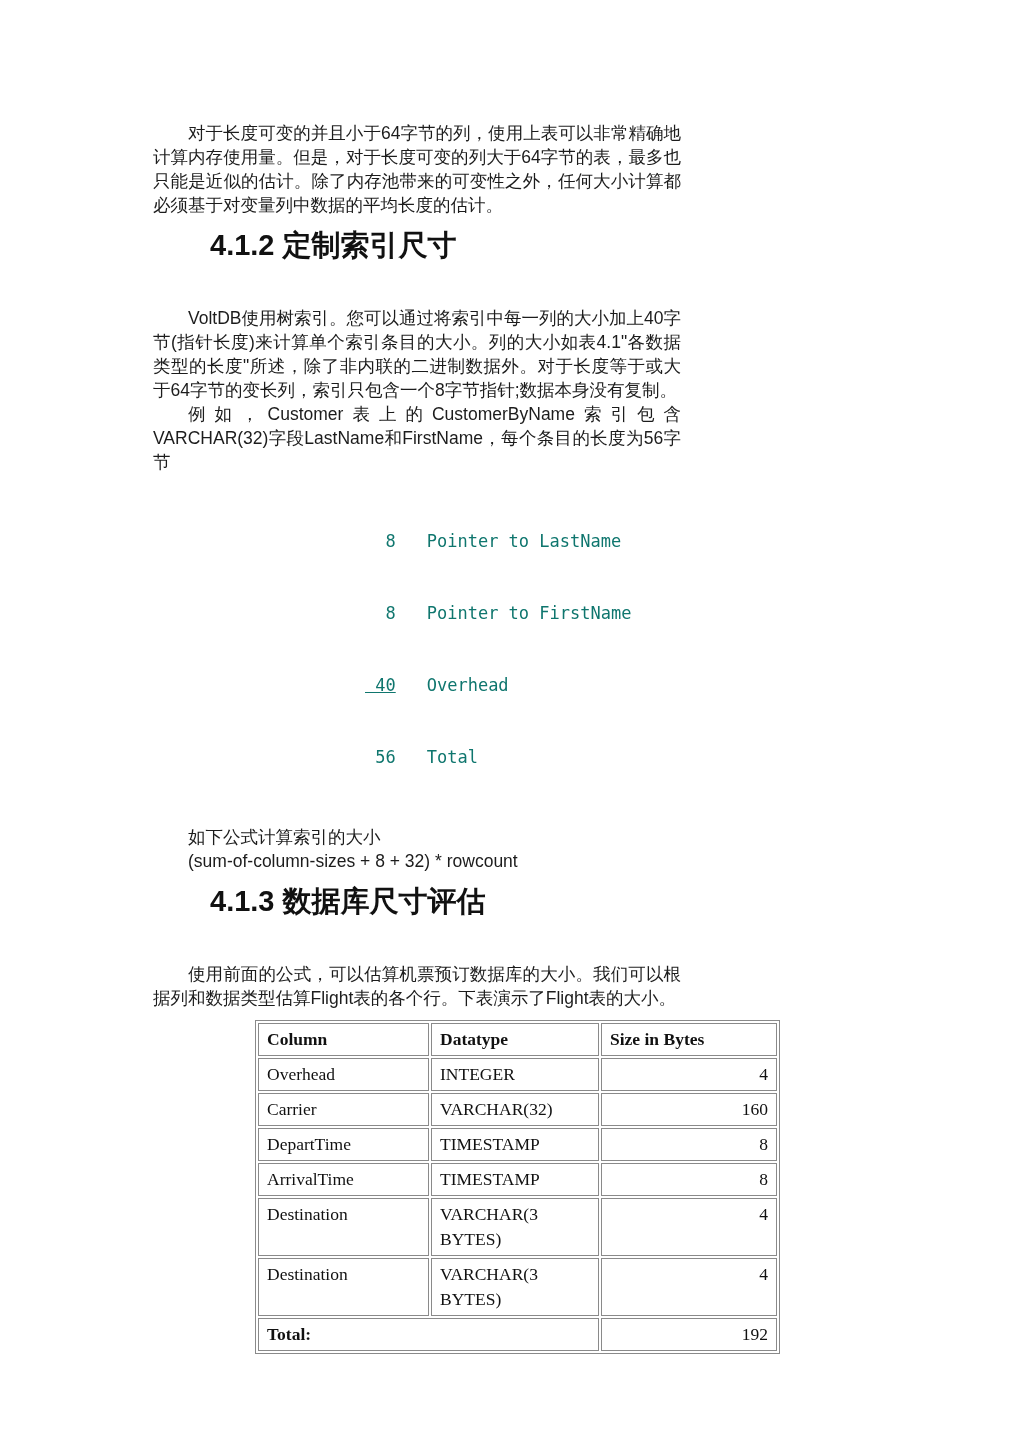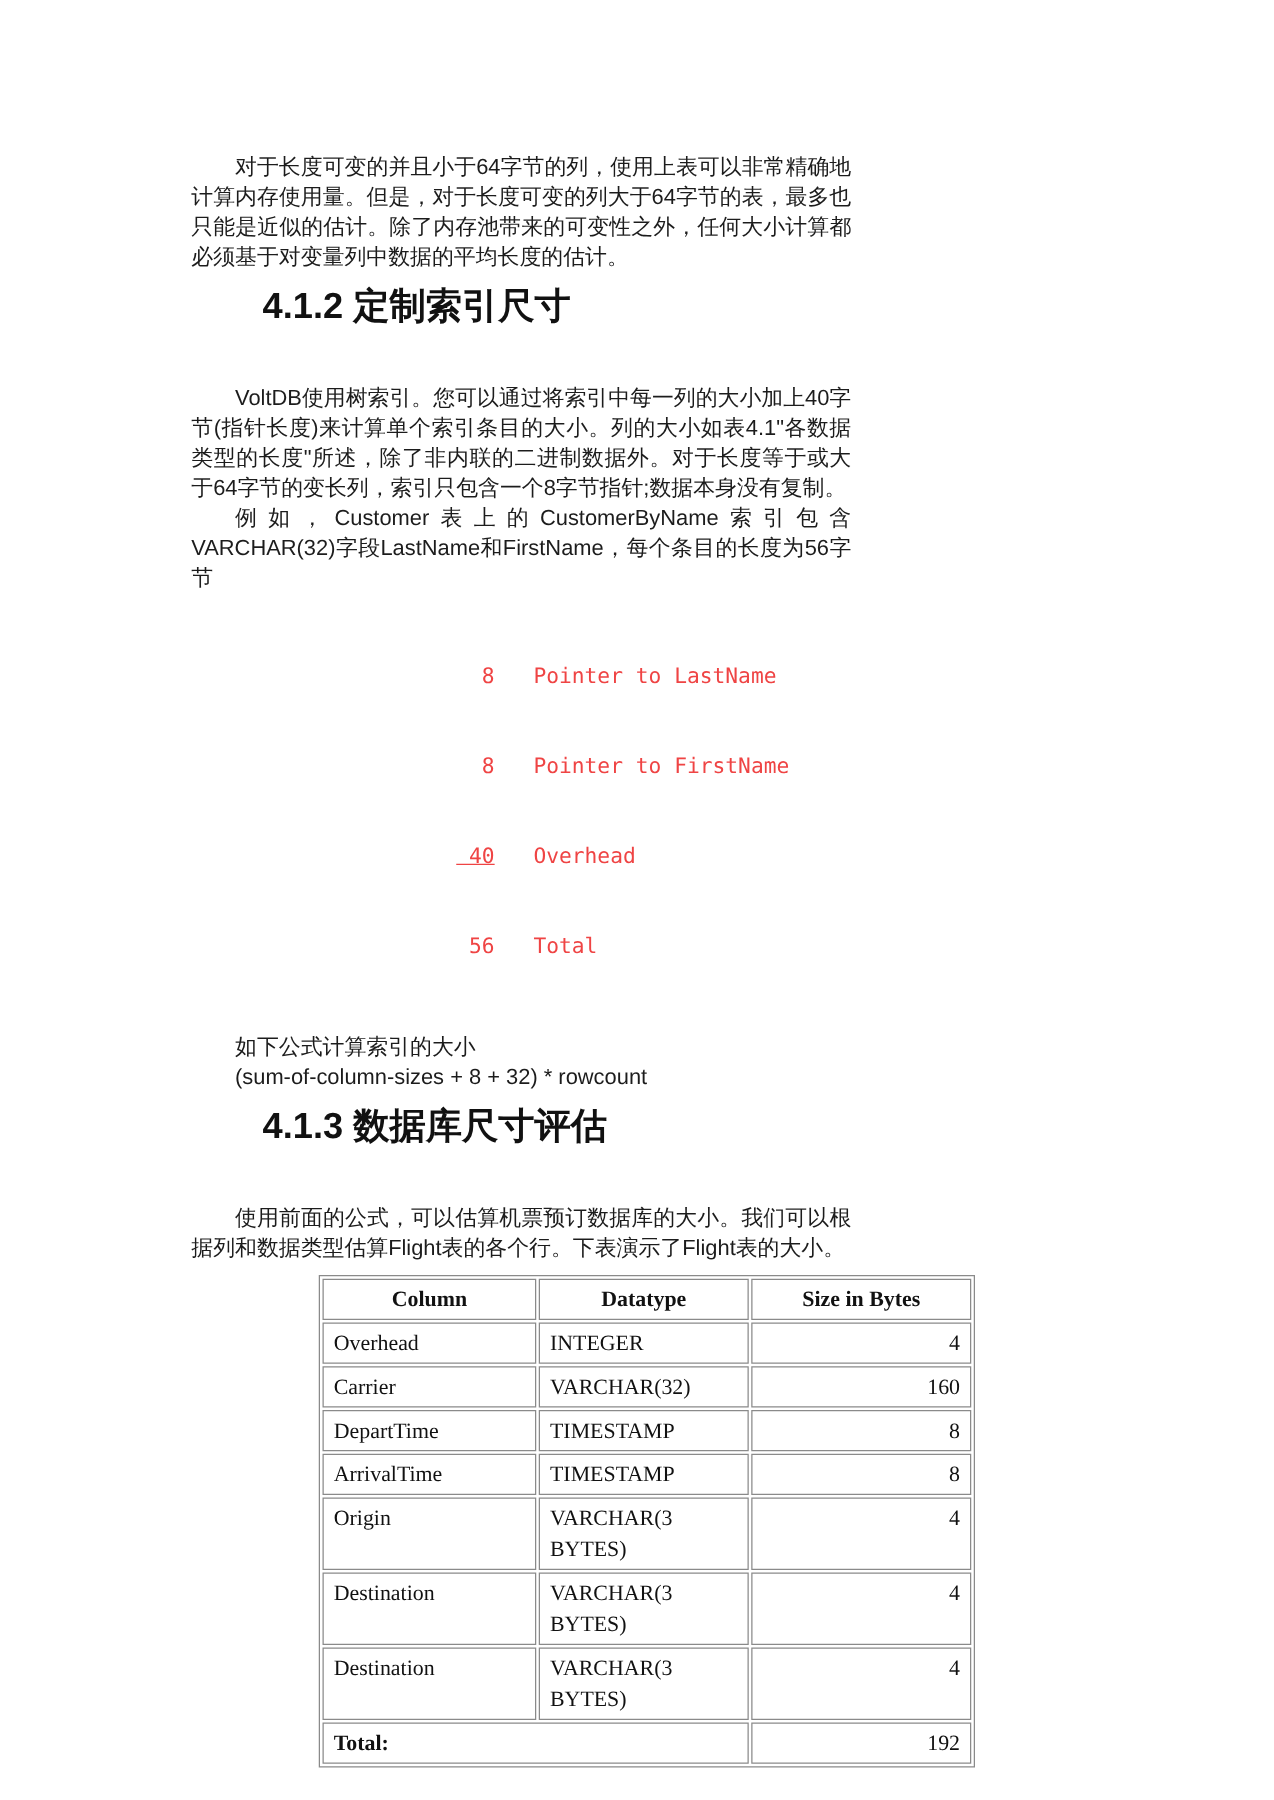--- a/index.html
+++ b/index.html
@@ -32,21 +32,21 @@
     font-weight: bold;
     color: #111111;
     margin: 13px 0 45px 57px;
     text-align: left;
     text-indent: 0;
   }
   .code-block {
     font-family: "DejaVu Sans Mono", monospace;
     font-size: 17px;
     line-height: 24px;
-    color: #ef4444;
+    color: #0f766e;
     margin: 7px 0 8px 212px;
     text-align: left;
     white-space: pre;
   }
   .code-line { display: block; }
   .code-num.underline { text-decoration: underline; }
   .code-label { padding-left: 31px; }
   table.flight-table {
     border-collapse: separate;
     border-spacing: 2px;
@@ -62,21 +62,21 @@
   }
   table.flight-table th,
   table.flight-table td {
     border: 1px solid #8a8a8a;
     padding: 3px 8px;
     vertical-align: top;
     text-align: left;
     background: #ffffff;
     overflow: hidden;
   }
-  table.flight-table th { font-weight: bold; text-align: center; }
+  table.flight-table th { font-weight: bold; }
   table.flight-table td.num { text-align: right; }
   table.flight-table td.dt { white-space: pre-line; }
   table.flight-table td.total-label { font-weight: bold; }
   table.flight-table td.total-value { font-weight: normal; text-align: right; }
 </style>
 </head>
 <body>
 
 <div class="page">
 
@@ -129,26 +129,20 @@
         <td>DepartTime</td>
         <td class="dt">TIMESTAMP</td>
         <td class="num">8</td>
       </tr>
       <tr>
         <td>ArrivalTime</td>
         <td class="dt">TIMESTAMP</td>
         <td class="num">8</td>
       </tr>
       <tr>
-        <td>Origin</td>
-        <td class="dt">VARCHAR(3
-BYTES)</td>
-        <td class="num">4</td>
-      </tr>
-      <tr>
         <td>Destination</td>
         <td class="dt">VARCHAR(3
 BYTES)</td>
         <td class="num">4</td>
       </tr>
       <tr>
         <td>Destination</td>
         <td class="dt">VARCHAR(3
 BYTES)</td>
         <td class="num">4</td>

